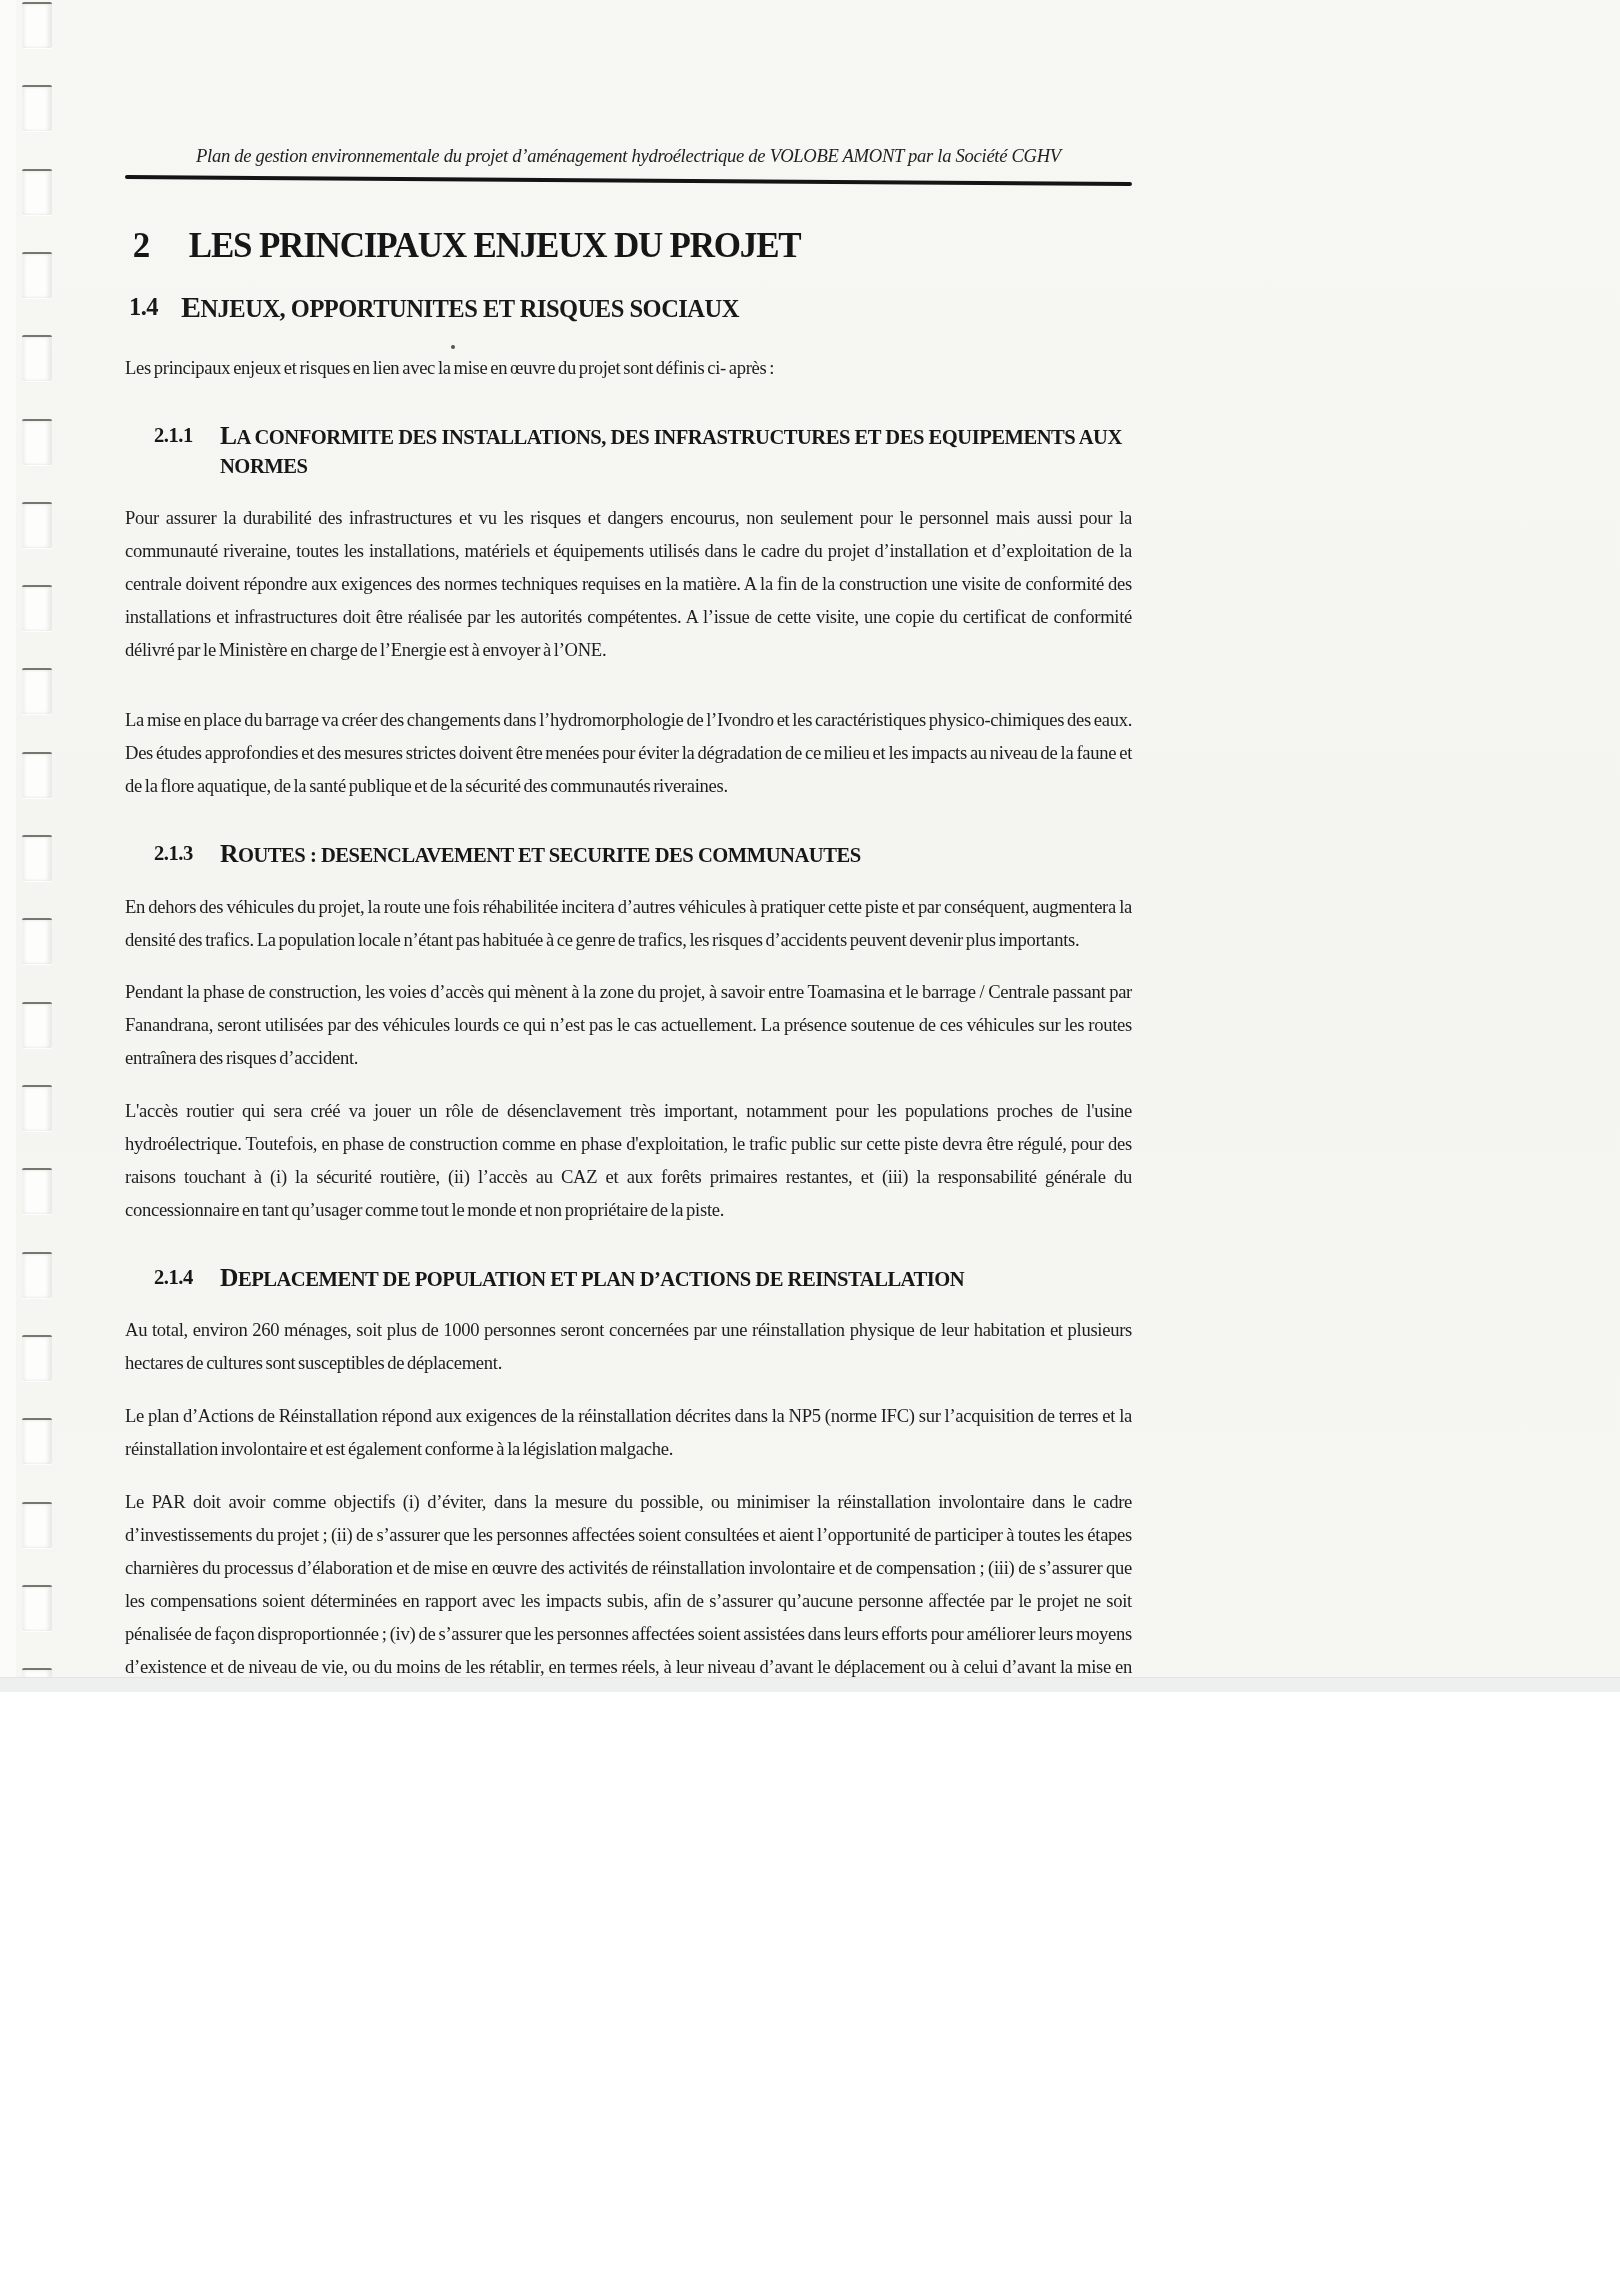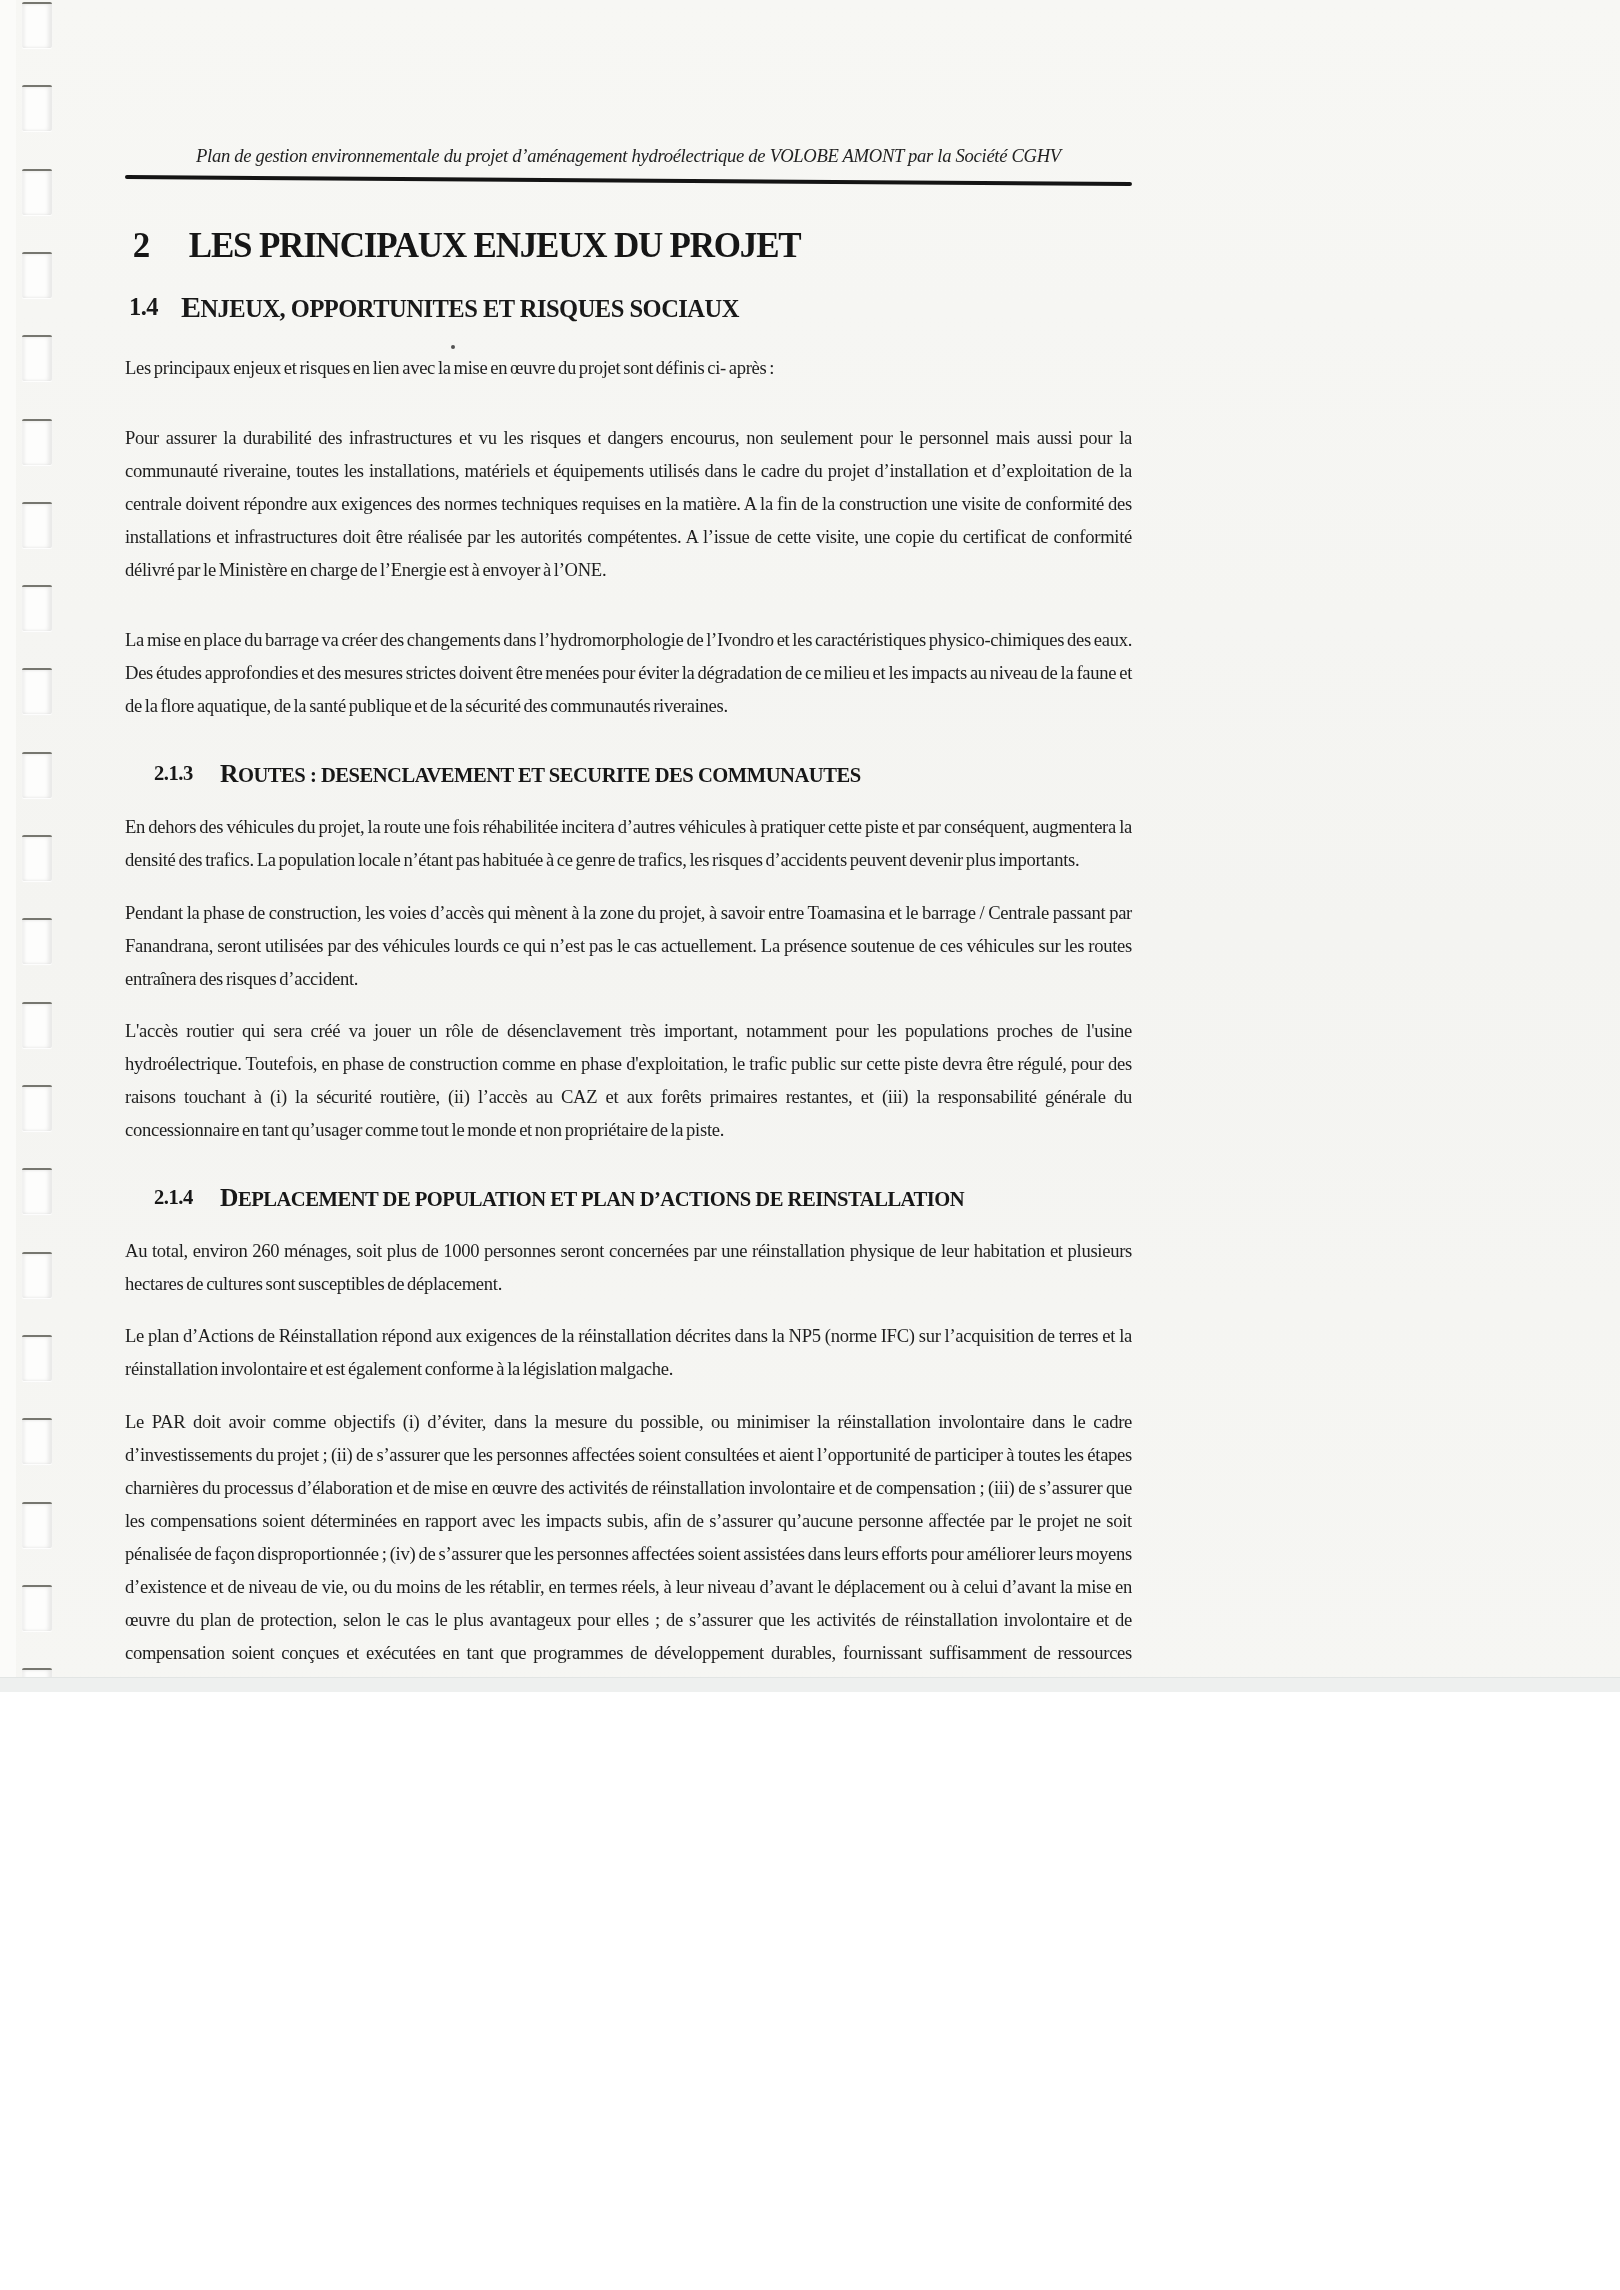--- a/index.html
+++ b/index.html
@@ -101,20 +101,24 @@
 
     <h2>
       <span class="h2-num">1.4</span>
       <span class="h2-title">ENJEUX, OPPORTUNITES ET RISQUES SOCIAUX</span>
     </h2>
 
     <p class="intro">Les principaux enjeux et risques en lien avec la mise en œuvre du projet sont définis ci- après :</p>
 
     <div id="subsections">
         <section class="subsection">
+          <h3>
+            <span class="sub-number">2.1.1</span>
+            <span class="sub-title">LA CONFORMITE DES INSTALLATIONS, DES INFRASTRUCTURES ET DES EQUIPEMENTS AUX NORMES</span>
+          </h3>
           <div class="sub-paragraphs">
             <p class="body-p">Pour assurer la durabilité des infrastructures et vu les risques et dangers encourus, non seulement pour le personnel mais aussi pour la communauté riveraine, toutes les installations, matériels et équipements utilisés dans le cadre du projet d’installation et d’exploitation de la centrale doivent répondre aux exigences des normes techniques requises en la matière. A la fin de la construction une visite de conformité des installations et infrastructures doit être réalisée par les autorités compétentes. A l’issue de cette visite, une copie du certificat de conformité délivré par le Ministère en charge de l’Energie est à envoyer à l’ONE.</p>
           </div>
         </section>
         <section class="subsection">
           <div class="sub-paragraphs">
             <p class="body-p">La mise en place du barrage va créer des changements dans l’hydromorphologie de l’Ivondro et les caractéristiques physico-chimiques des eaux. Des études approfondies et des mesures strictes doivent être menées pour éviter la dégradation de ce milieu et les impacts au niveau de la faune et de la flore aquatique, de la santé publique et de la sécurité des communautés riveraines.</p>
           </div>
         </section>
         <section class="subsection">

